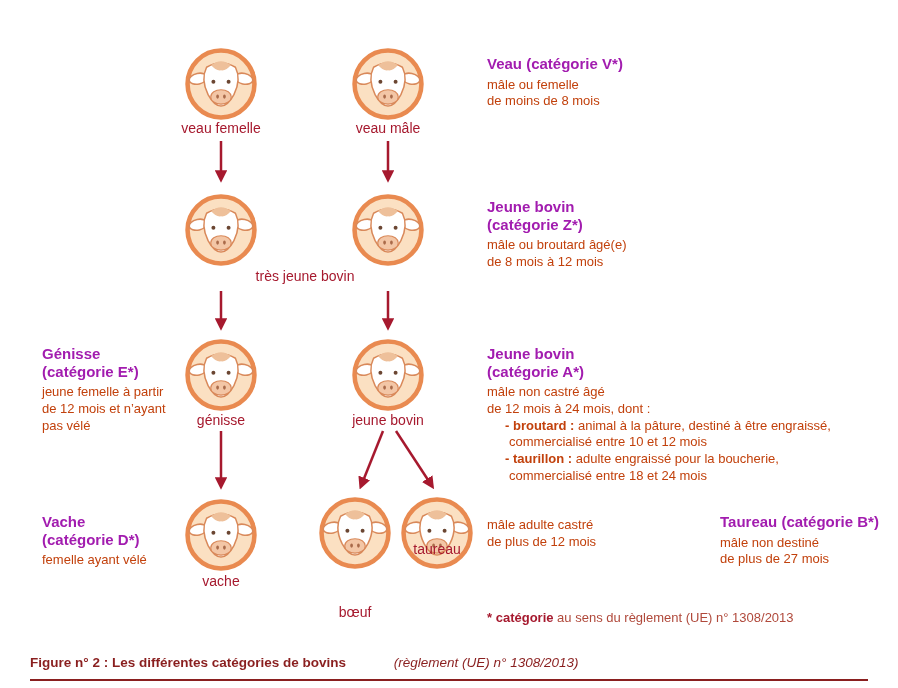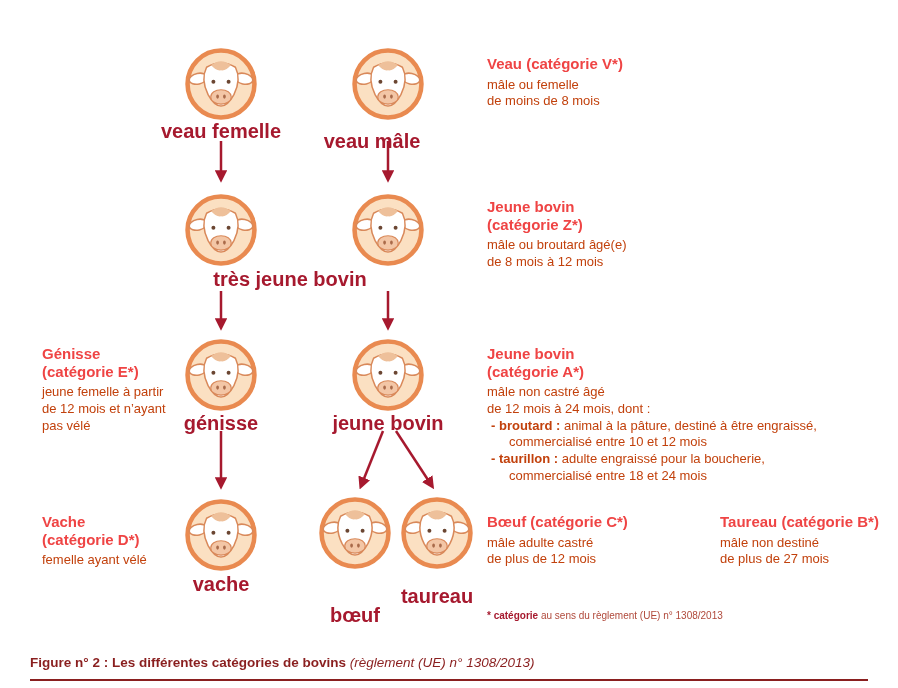--- a/index.html
+++ b/index.html
@@ -10,58 +10,58 @@
     background: #ffffff;
     overflow: hidden;
     font-family: "Liberation Sans", sans-serif;
   }
   .arrows { position: absolute; left: 0; top: 0; pointer-events: none; }
   .cow { position: absolute; width: 76px; height: 76px; }
   .cow svg { width: 100%; height: 100%; display: block; }
   .node-label {
     position: absolute;
     transform: translateX(-50%);
-    font-size: 20px;
-    font-weight: bold;
+    font-size: 14px;
+    font-weight: normal;
     color: #a6192e;
     white-space: nowrap;
   }
   .tblock { position: absolute; }
   .block-title {
     font-size: 15px;
     font-weight: bold;
-    color: #ef4444;
+    color: #a21caf;
     line-height: 1.18;
     white-space: nowrap;
   }
   .block-body {
     margin-top: 4px;
     font-size: 13px;
     color: #c2410c;
     line-height: 1.28;
     white-space: nowrap;
   }
-  .block-body .ind1 { margin-left: 4px; }
+  .block-body .ind1 { margin-left: 18px; }
   .block-body .ind2 { margin-left: 22px; }
   .bold-term { font-weight: bold; }
   .footnote {
     position: absolute;
-    font-size: 10px;
+    font-size: 13px;
     color: #b0493b;
     white-space: nowrap;
   }
   .footnote .fn-bold { font-weight: bold; color: #a6192e; }
   .caption {
     position: absolute;
     font-size: 13.5px;
     color: #8a1f1f;
     white-space: nowrap;
   }
   .caption .cap-bold { font-weight: bold; }
-  .caption .cap-italic { font-style: italic; }
+  .caption .cap-italic { font-style: italic; margin-left: 44px; }
   .bottom-rule {
     position: absolute;
     left: 30px;
     top: 679px;
     width: 838px;
     height: 2px;
     background: #8a1f1f;
   }
 </style>
 </head>
@@ -105,41 +105,41 @@
       <svg viewBox="0 0 100 100">
         <use href="#cow-head"></use>
       </svg>
     </div>
   <div class="cow" style="left:350px; top:46px;">
       <svg viewBox="0 0 100 100">
         <use href="#cow-head"></use>
       </svg>
     </div>
   <div class="node-label" style="left:221px; top:120px;">veau femelle</div>
-  <div class="node-label" style="left:372px; top:120px;margin-top:10px;">veau mâle</div>
+  <div class="node-label" style="left:388px; top:120px;">veau mâle</div>
 
   <div class="tblock" style="left:487px; top:55px;">
     <div class="block-title">Veau (catégorie V*)</div>
     <div class="block-body">
       <div>mâle ou femelle</div>
       <div>de moins de 8 mois</div>
     </div>
   </div>
 
   <div class="cow" style="left:183px; top:192px;">
       <svg viewBox="0 0 100 100">
         <use href="#cow-head"></use>
       </svg>
     </div>
   <div class="cow" style="left:350px; top:192px;">
       <svg viewBox="0 0 100 100">
         <use href="#cow-head"></use>
       </svg>
     </div>
-  <div class="node-label" style="left:290px; top:268px;">très jeune bovin</div>
+  <div class="node-label" style="left:305px; top:268px;">très jeune bovin</div>
 
   <div class="tblock" style="left:487px; top:198px;">
     <div class="block-title">
       <div>Jeune bovin</div>
       <div>(catégorie Z*)</div>
     </div>
     <div class="block-body">
       <div>mâle ou broutard âgé(e)</div>
       <div>de 8 mois à 12 mois</div>
     </div>
@@ -205,24 +205,23 @@
         <use href="#cow-head"></use>
       </svg>
     </div>
   <div class="cow" style="left:399px; top:495px;">
       <svg viewBox="0 0 100 100">
         <use href="#cow-head"></use>
       </svg>
     </div>
   <div class="node-label" style="left:221px; top:573px;">vache</div>
   <div class="node-label" style="left:355px; top:604px;">bœuf</div>
-  <div class="node-label" style="left:437px; top:585px;">taureau</div>
+  <div class="node-label" style="left:437px; top:541px;">taureau</div>
 
   <div class="tblock" style="left:487px; top:513px;">
-    <div class="block-title">Bœuf (catégorie C*)</div>
     <div class="block-body">
       <div>mâle adulte castré</div>
       <div>de plus de 12 mois</div>
     </div>
   </div>
 
   <div class="tblock" style="left:672px; top:513px;margin-left:48px;">
     <div class="block-title">Taureau (catégorie B*)</div>
     <div class="block-body">
       <div>mâle non destiné</div>

